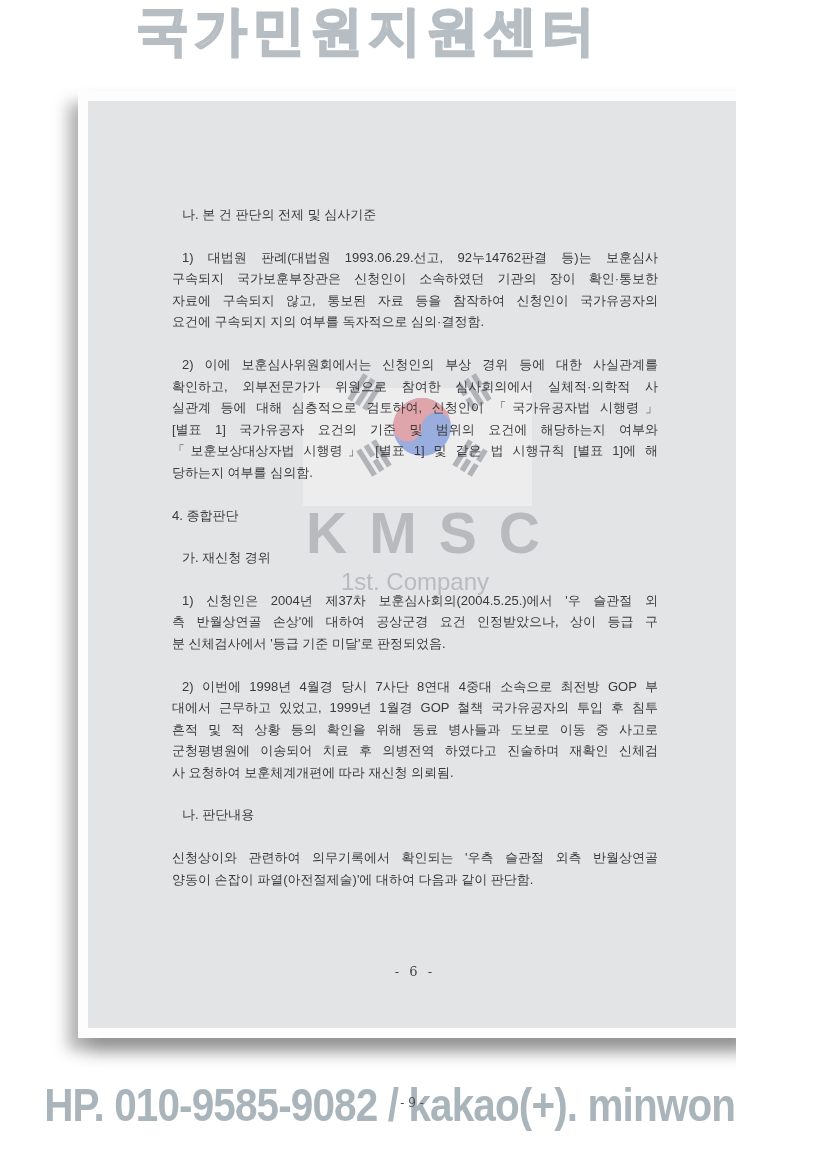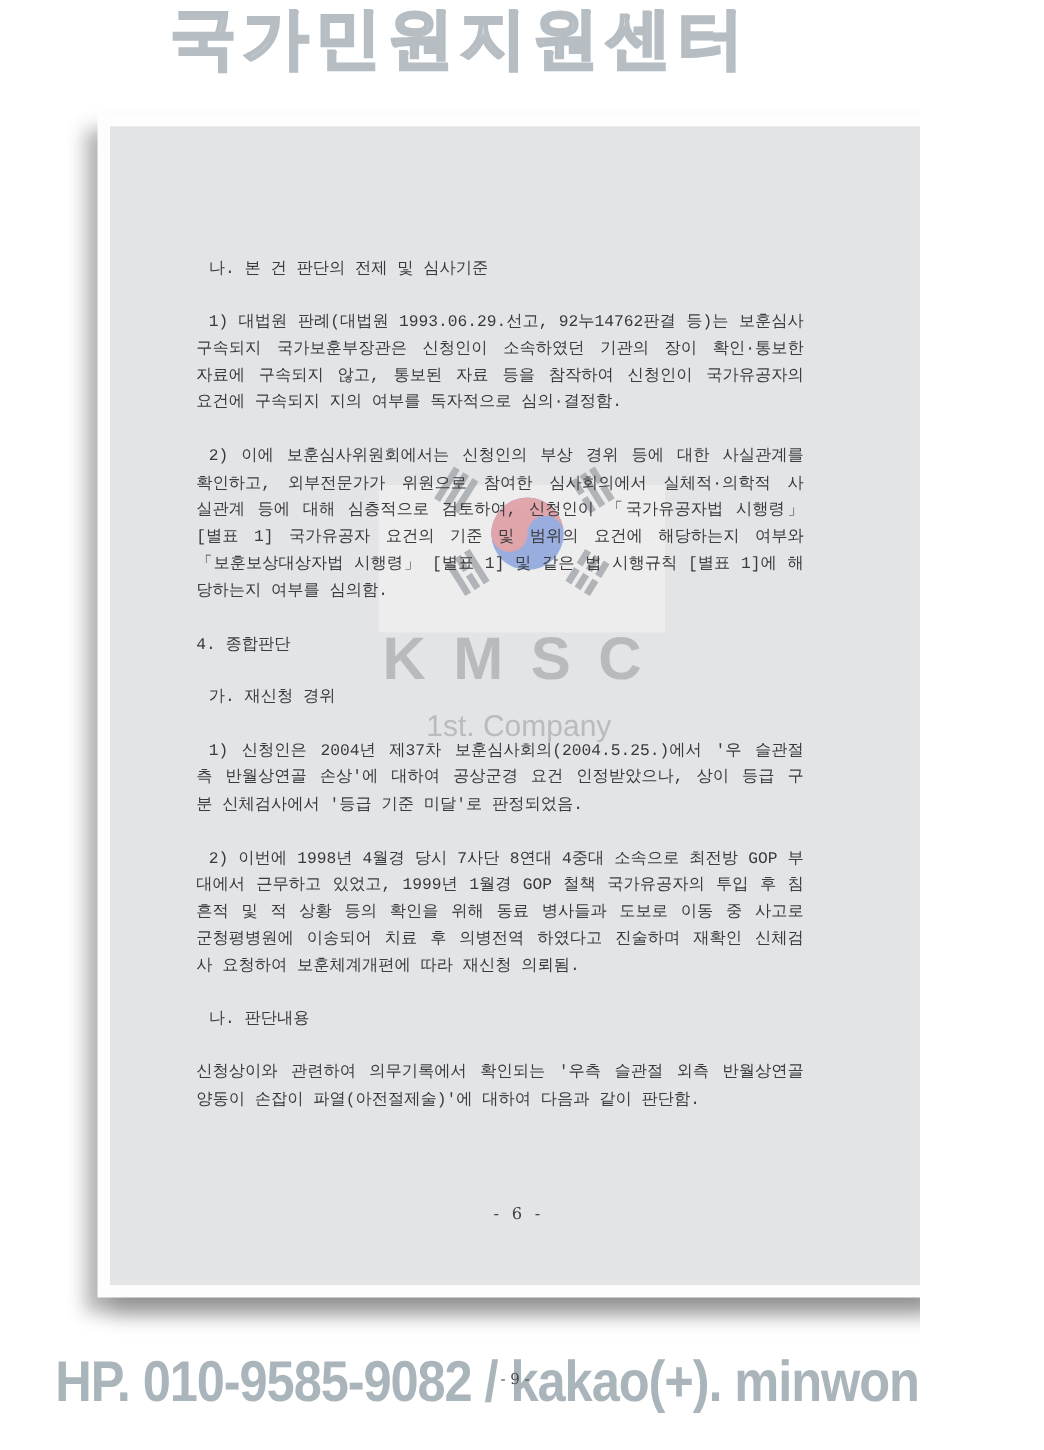--- a/index.html
+++ b/index.html
@@ -18,28 +18,28 @@
 
   
   .sheet{position:absolute;left:78px;top:91px;width:677px;height:947px;background:#fdfdfd;
     box-shadow:-10px 12px 14px rgba(40,40,40,0.35), 10px 14px 16px rgba(70,70,70,0.28);}
   .scan{position:absolute;left:10px;top:10px;right:10px;bottom:10px;background:#e3e4e5;}
 
   
   .flag-backdrop{position:absolute;left:215px;top:287px;width:229px;height:118px;
     background:rgba(255,255,255,0.35);}
   .flag-svg{position:absolute;left:242px;top:267px;width:190px;height:125px;}
-  .wm-kmsc{position:absolute;left:218px;top:399px;font-size:48px;font-weight:bold;
+  .wm-kmsc{position:absolute;left:218px;top:399px;font-size:57px;font-weight:bold;
     letter-spacing:22px;color:rgba(141,145,149,0.50);white-space:nowrap;}
   .wm-kmsc-sub{position:absolute;left:253px;top:467px;font-size:24px;
     color:rgba(160,166,172,0.65);white-space:nowrap;}
 
   
-  .textblock{position:absolute;left:69px;top:103px;width:486px;
-    font-family:Liberation Mono, monospace;
+  .textblock{position:absolute;left:84px;top:103px;width:486px;
+    font-family:Liberation Sans, sans-serif;
     font-size:13px;line-height:21.6px;color:#3a3a3c;}
   .para{margin:0 0 21px 0;}
   .line{height:21.6px;overflow:hidden;}
   .line.just{text-align:justify;text-align-last:justify;}
   .line.first{padding-left:10px;}
   .pageno{position:absolute;left:84px;top:863px;width:486px;text-align:center;
     font-size:13px;letter-spacing:3px;color:#434345;
     font-family:"DejaVu Serif","Liberation Serif",serif;}
 </style>
 </head>

